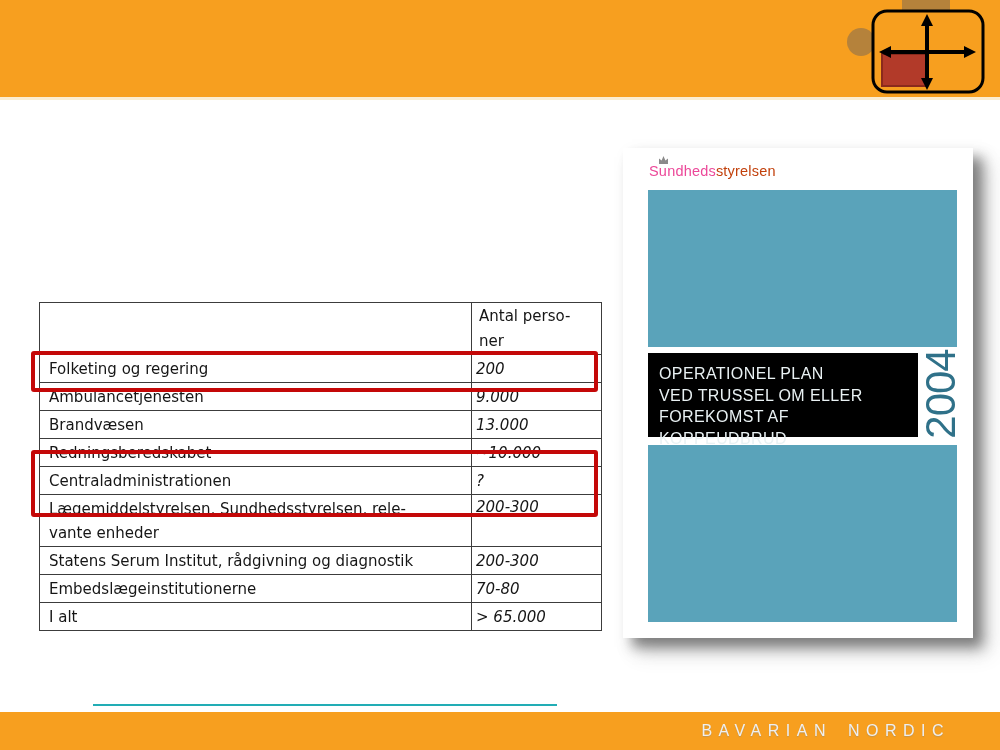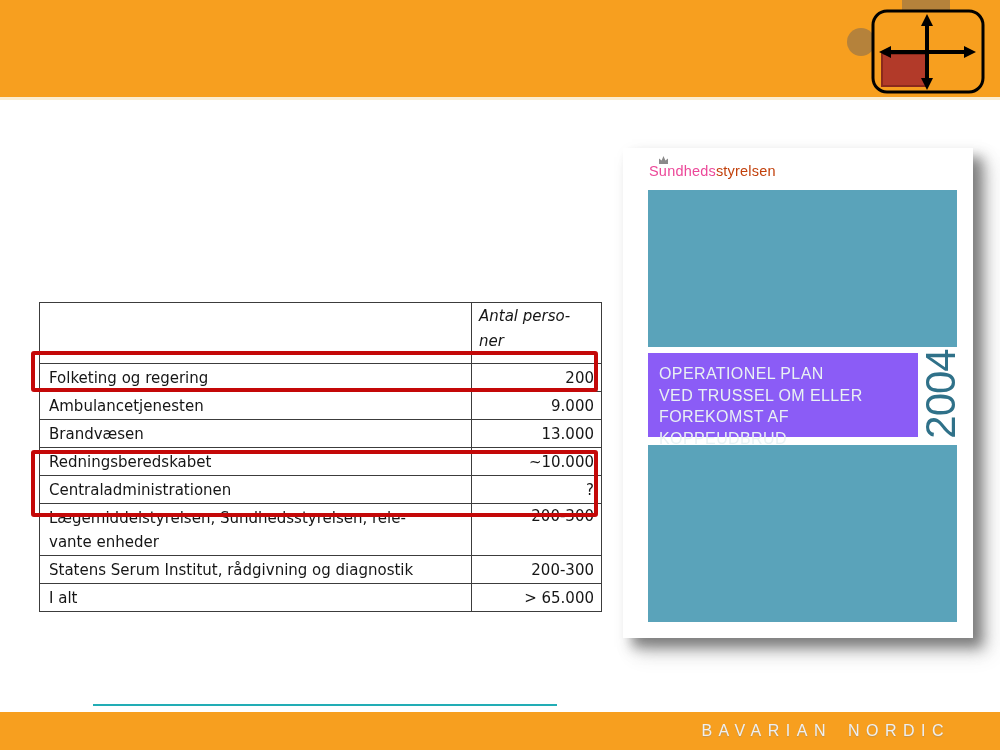--- a/index.html
+++ b/index.html
@@ -15,41 +15,41 @@
 
   
   .table-wrap{position:absolute;left:39px;top:302px;}
   table.persons{border-collapse:collapse;table-layout:fixed;width:547px;
     font-size:15px;color:#161616;}
   table.persons td, table.persons th{border:1px solid #3C3C3C;overflow:hidden;}
   th.corner-cell{width:429px;}
   th.value-header{width:118px;font-weight:normal;text-align:left;vertical-align:top;
     padding:1px 4px 0 7px;line-height:25px;white-space:pre-line;}
   td.label-cell{padding:2px 4px 1px 9px;vertical-align:middle;white-space:pre-line;line-height:24px;}
-  td.value-cell{padding:1px 7px 1px 4px;text-align:right;vertical-align:middle;}
+  td.value-cell{padding:1px 7px 1px 4px;text-align:left;vertical-align:middle;font-style:italic;}
   tr.row-normal{height:25px;}
   tr.row-tall{height:49px;}
-  tr.row-header{height:61px;font-style:italic;}
+  tr.row-header{height:52px;}
 
   
   .highlight-box{position:absolute;border:4px solid #C40808;border-radius:3px;
     background:transparent;z-index:5;}
   .hl-1{left:31px;top:351px;width:559px;height:33px;}
   .hl-2{left:31px;top:450px;width:559px;height:59px;}
 
   
   .cover{position:absolute;left:623px;top:148px;width:350px;height:490px;background:#ffffff;
     box-shadow:9px 9px 12px rgba(40,40,40,0.50), 14px 14px 18px rgba(90,90,90,0.28);}
   .cover-logo{position:absolute;left:26px;top:15px;font-size:14.5px;
     font-family:"Liberation Sans", sans-serif;letter-spacing:0.2px;}
   .logo-part1{color:#ec4899;}
   .logo-part2{color:#c2410c;}
   .logo-crown{position:absolute;left:10px;top:-7px;width:9px;height:8px;}
   .cover-block-top{position:absolute;left:25px;top:42px;width:309px;height:157px;background:#5AA3BA;}
-  .cover-band{position:absolute;left:25px;top:205px;width:270px;height:84px;background:#8b5cf6;
+  .cover-band{position:absolute;left:25px;top:205px;width:270px;height:84px;background:#000000;
     box-sizing:border-box;padding:10px 0 0 11px;
     font-family:"Liberation Sans", sans-serif;font-size:16px;line-height:21.5px;
     letter-spacing:0.4px;color:#E9F1F3;}
   .cover-year{position:absolute;left:318px;top:246px;
     transform:translate(-50%,-50%) rotate(-90deg);
     font-family:"Liberation Sans", sans-serif;font-size:42px;color:#2F7189;
     letter-spacing:-1px;white-space:nowrap;}
   .cover-block-bottom{position:absolute;left:25px;top:297px;width:309px;height:177px;background:#5AA3BA;}
 
   
@@ -109,20 +109,24 @@
     <tr class="row-tall">
       <td class="label-cell">Lægemiddelstyrelsen, Sundhedsstyrelsen, rele-
 vante enheder</td>
       <td class="value-cell" style="vertical-align:top;padding-top:3px;">200-300</td>
     </tr>
     <tr class="row-normal">
       <td class="label-cell">Statens Serum Institut, rådgivning og diagnostik</td>
       <td class="value-cell">200-300</td>
     </tr>
     <tr class="row-normal">
+      <td class="label-cell">Embedslægeinstitutionerne</td>
+      <td class="value-cell">70-80</td>
+    </tr>
+    <tr class="row-normal">
       <td class="label-cell">I alt</td>
       <td class="value-cell">&gt; 65.000</td>
     </tr>
   </tbody>
     </table>
 </div>
 
 <div class="highlight-box hl-1"></div>
 <div class="highlight-box hl-2"></div>
 

